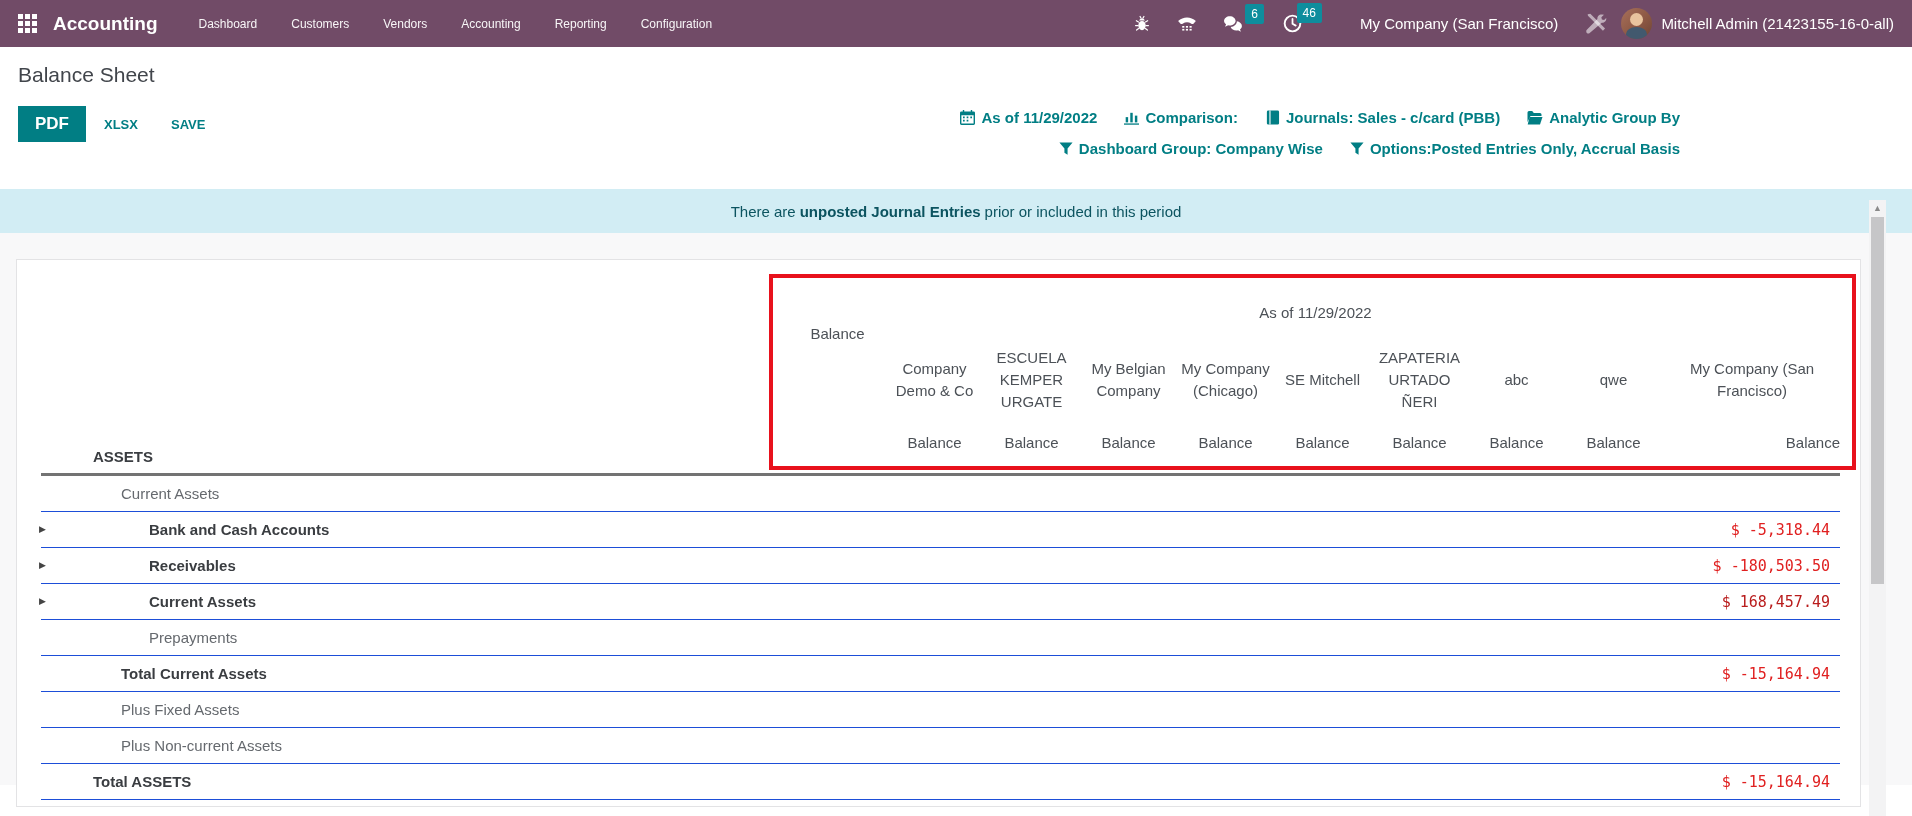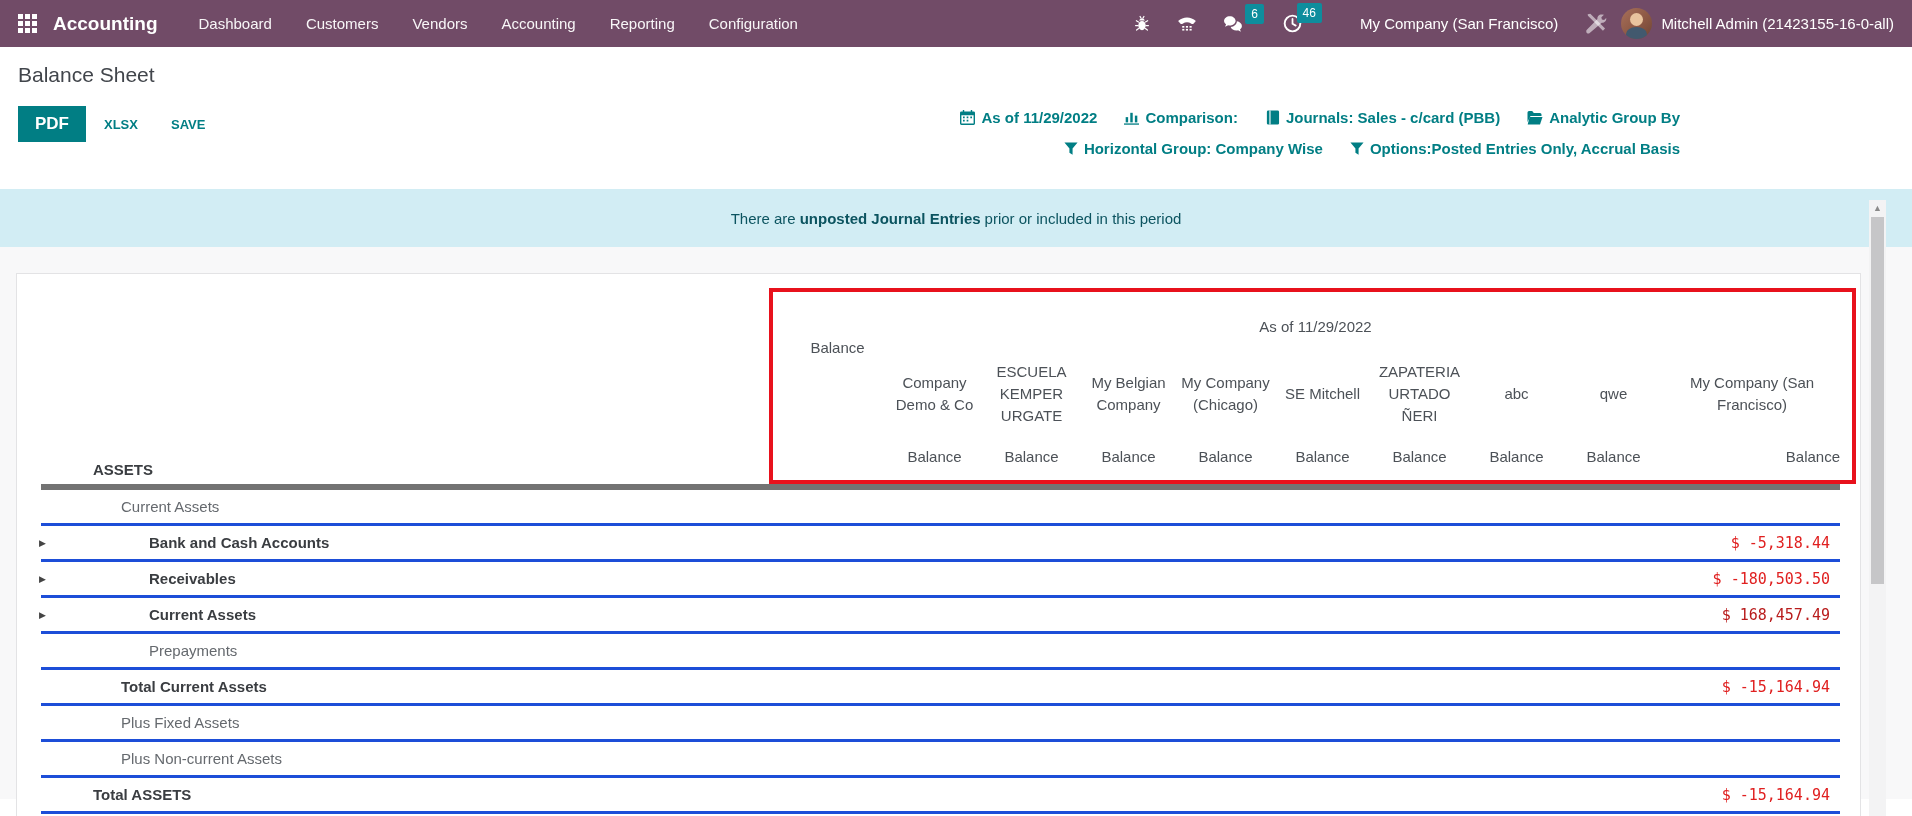--- a/index.html
+++ b/index.html
@@ -5,21 +5,21 @@
   * { box-sizing: border-box; margin: 0; padding: 0; }
   html, body { width: 1912px; height: 816px; overflow: hidden; }
   body { font-family: "Liberation Sans", sans-serif; background: #fff; color: #3f4349; }
 
   
   .navbar { height: 47px; background: var(--navbar-bg, #714B67); display: flex; align-items: center;
             justify-content: space-between; padding: 0 18px 0 10px; color: #fff; }
   .nav-left, .nav-right { display: flex; align-items: center; }
   .apps-btn { background: none; border: none; color: #fff; cursor: pointer; padding: 6px 8px; display: flex; }
   .app-name { font-size: 19px; font-weight: 700; margin: 0 24px 0 8px; cursor: pointer; }
-  .nav-item { background: none; border: none; color: rgba(255,255,255,.95); font-size: 15px;
+  .nav-item { background: none; border: none; color: rgba(255,255,255,.95); font-size: 12px;
               font-family: inherit; padding: 14px 17px; cursor: pointer; text-align: center; }
   .nav-icon-wrap { position: relative; margin: 0 9px; display: flex; align-items: center; cursor: pointer;
                    background: none; border: none; color: #fff; padding: 4px; }
   .badge { position: absolute; top: -7px; right: -16px; background: var(--badge, #0e8d9d); color: #fff;
            font-size: 12px; line-height: 1; padding: 4px 6px; border-radius: 2px; }
   .nav-company { background: none; border: none; color: #fff; font-size: 15px; font-family: inherit;
                  margin: 0 14px 0 28px; cursor: pointer; }
   .tools-btn { color: rgba(255,255,255,.55); margin: 0 10px; }
   .user-btn { display: flex; align-items: center; background: none; border: none; color: #fff;
               font-size: 15px; font-family: inherit; cursor: pointer; justify-content: center; }
@@ -38,21 +38,21 @@
              font-size: 17px; font-weight: 700; padding: 8px 17px; margin-right: 18px; cursor: pointer; }
   .btn-flat { background: none; border: none; color: var(--accent, #017e84); font-family: inherit;
               font-size: 13px; font-weight: 700; padding: 8px 0; margin-right: 33px; cursor: pointer; }
   .cp-filters { position: absolute; right: 232px; top: 62px; }
   .filter-row { display: flex; justify-content: flex-end; gap: 27px; margin-bottom: 14px; }
   .filter-item { display: flex; align-items: center; gap: 6px; color: var(--accent, #017e84);
                  font-size: 15px; font-weight: 600; cursor: pointer; }
   .f-icon { display: flex; align-items: center; }
 
   
-  .banner { height: 58px; background: var(--banner-bg, #d2edf4); color: var(--banner-text, #0c5460);
+  .banner { height: 44px; background: var(--banner-bg, #d2edf4); color: var(--banner-text, #0c5460);
             display: flex; align-items: center; justify-content: center; font-size: 15px; }
   .banner b { margin: 0 4px; }
 
   
   .content { height: 552px; background: #f8f8f9; padding: 26px 51px 0 16px; }
   .report-card { position: relative; background: #fff; border: 1px solid #e3e3e5; width: 1845px; height: 548px; }
 
   .report-header { position: absolute; left: 752px; top: 14px; width: 1087px; height: 196px;
                    border: 4px solid var(--hl-red, #e8111c); padding: 26px 10px 6px 16px;
                    display: flex; flex-direction: column; }
@@ -60,22 +60,22 @@
   .columns { display: flex; flex: 1; }
   .col { width: 97px; display: flex; flex-direction: column; }
   .col.last { flex: 1; }
   .col-name { flex: 1; display: flex; align-items: center; justify-content: center; text-align: center;
               font-size: 15px; line-height: 22px; color: #4c5157; }
   .col-balance { height: 26px; text-align: center; font-size: 15px; color: #4c5157; }
   .col.last .col-balance { text-align: right; padding-right: 2px; }
 
   .rows { margin: 180px 20px 0 24px; }
   .row { position: relative; height: 36px; display: flex; align-items: center;
-         border-bottom: 3px solid #1d4ed8; font-size: 15px; padding-right: 10px; }
-  .row.section { border-bottom: 6px solid #737373; }
+         border-bottom: 1px solid #1d4ed8; font-size: 15px; padding-right: 10px; }
+  .row.section { border-bottom: 3px solid #737373; }
   .row.section .row-label, .row.total .row-label, .row.expandable .row-label { font-weight: 700; color: #3a3d41; }
   .row.plain .row-label { color: #65696e; }
   .row.lvl1 .row-label { padding-left: 52px; }
   .row.lvl2 .row-label { padding-left: 80px; }
   .row.lvl3 .row-label { padding-left: 108px; }
   .caret { position: absolute; left: -2px; top: 12px; font-size: 9px; color: #444; }
   .row-value { margin-left: auto; font-family: "DejaVu Sans Mono", monospace; font-size: 15px; color: #b91c1c; }
   .row-value.neg { color: var(--neg-red, #e02020); }
 
   
@@ -212,21 +212,21 @@
     <span class="f-label">Analytic Group By</span>
   </div>
       </div>
     <div class="filter-row" id="filters-row2">
         <div class="filter-item">
     <span class="f-icon">
             <svg width="14" height="14" viewBox="0 0 16 16" fill="currentColor">
               <path d="M.5.5h15L9.8 7.4v7.1l-3.6-2.2V7.4L.5.5z"></path>
             </svg>
           </span>
-    <span class="f-label">Horizontal Group: Company Wise</span>
+    <span class="f-label">Dashboard Group: Company Wise</span>
   </div>
         <div class="filter-item">
     <span class="f-icon">
             <svg width="14" height="14" viewBox="0 0 16 16" fill="currentColor">
               <path d="M.5.5h15L9.8 7.4v7.1l-3.6-2.2V7.4L.5.5z"></path>
             </svg>
           </span>
     <span class="f-label">Options:Posted Entries Only, Accrual Basis</span>
   </div>
       </div>

